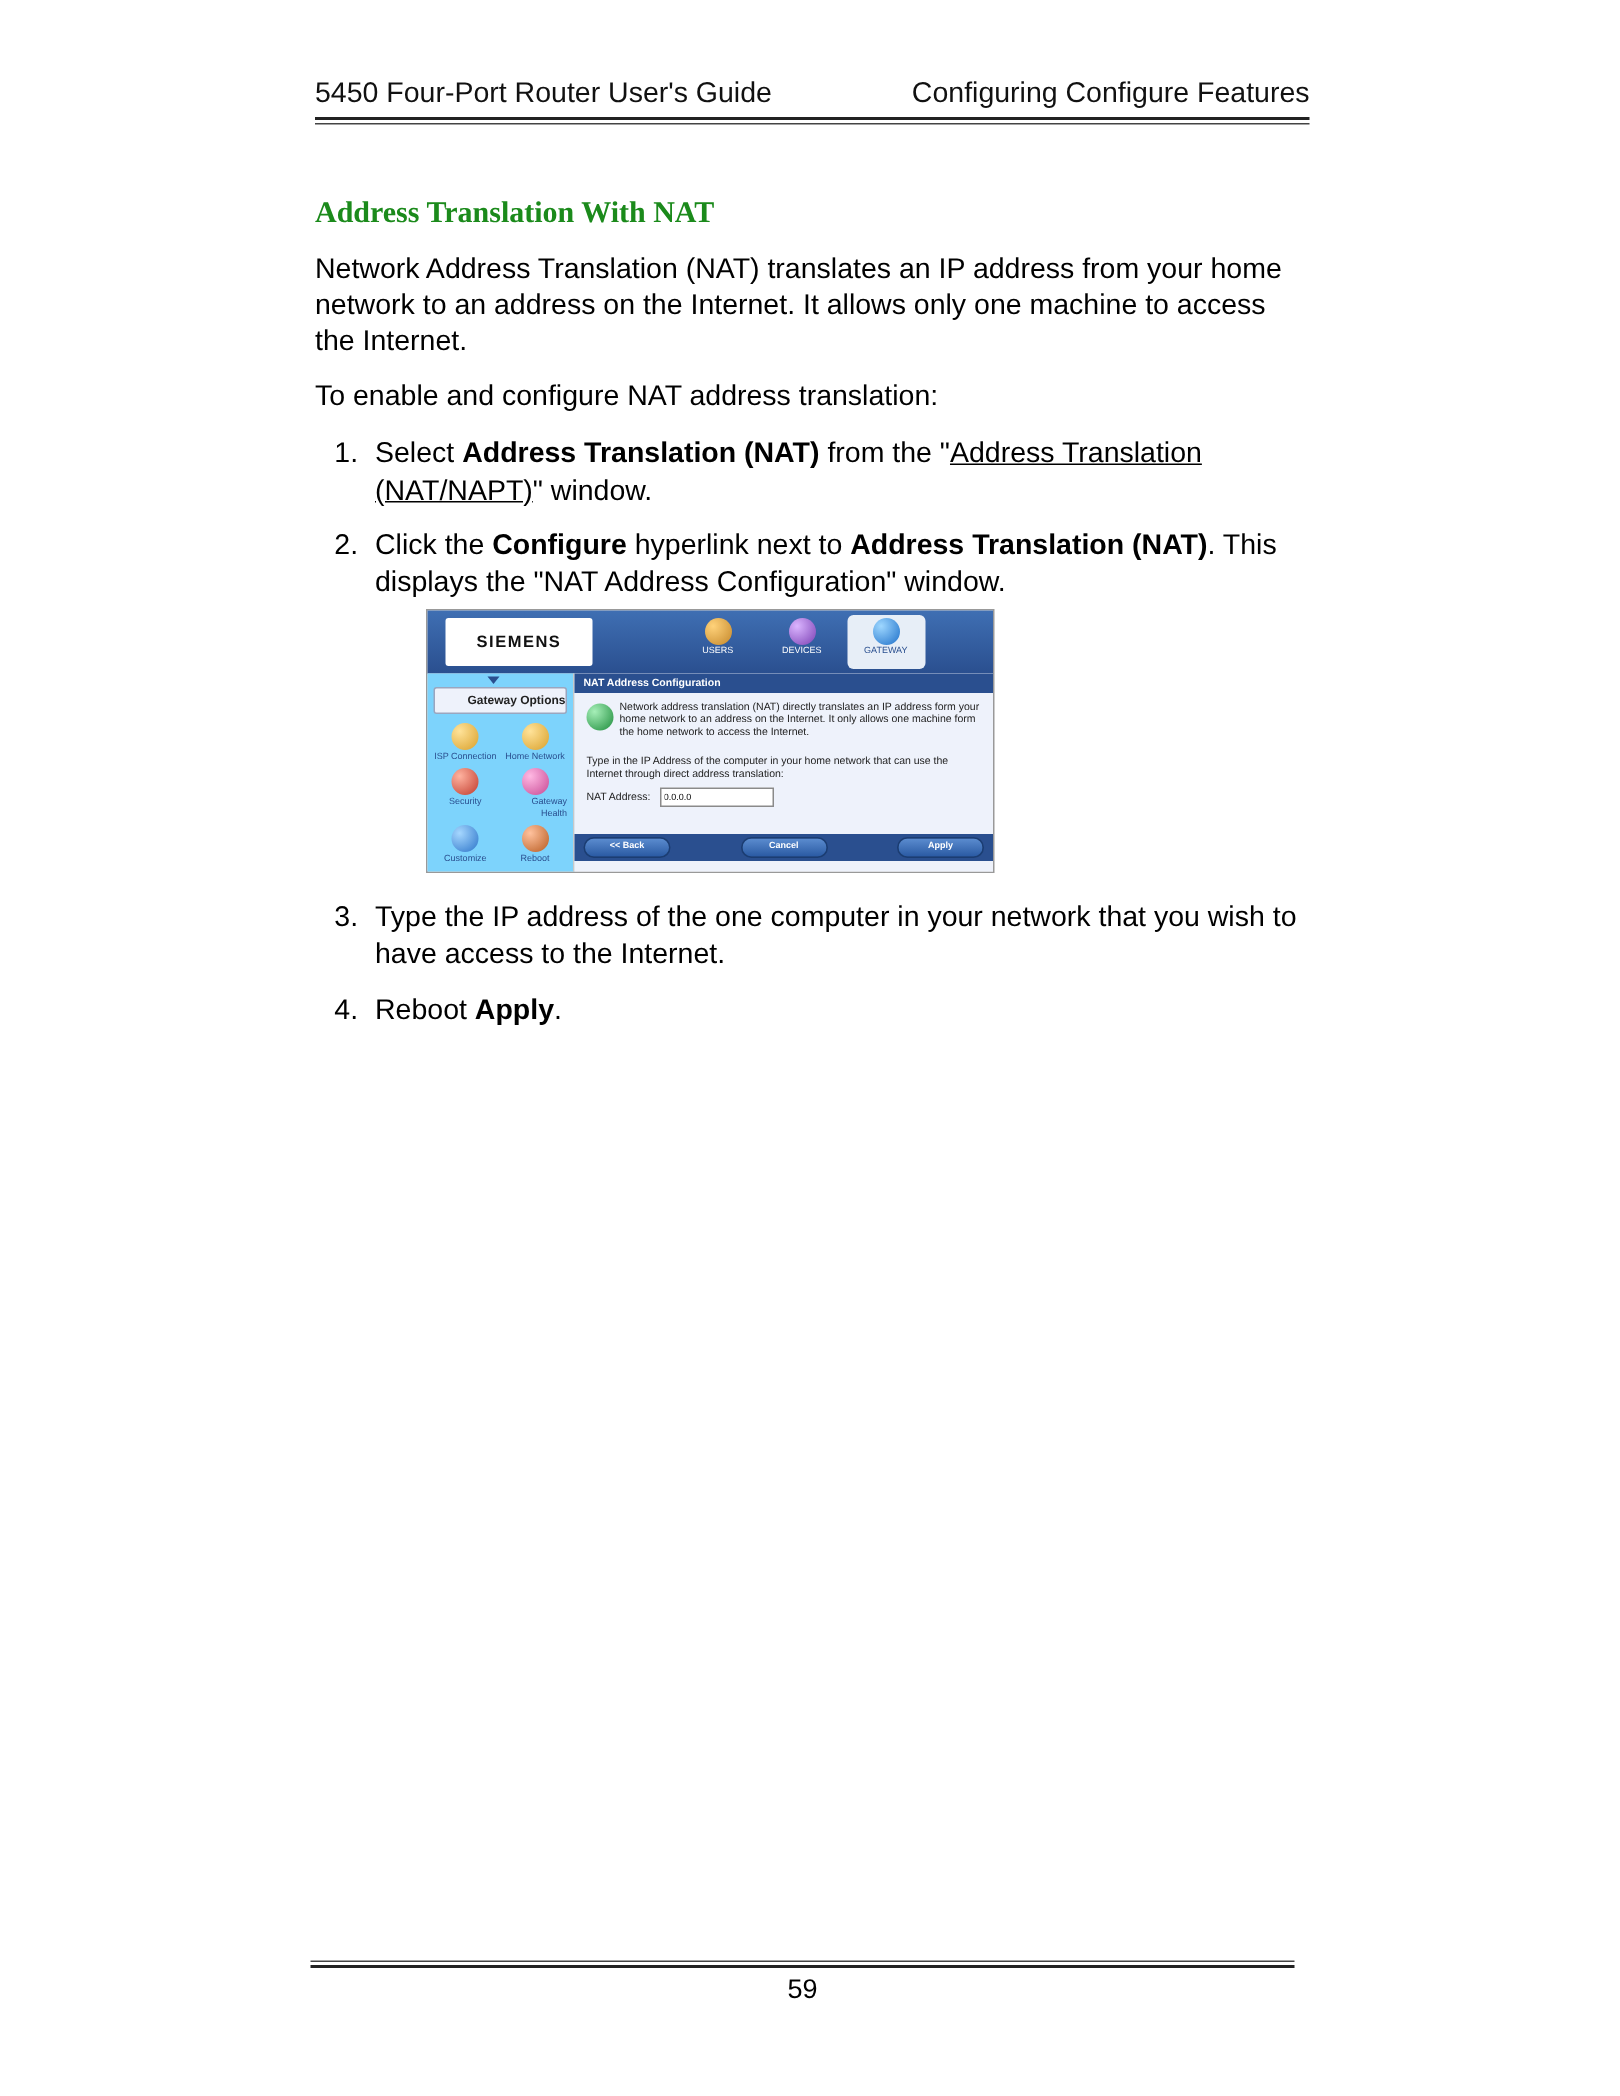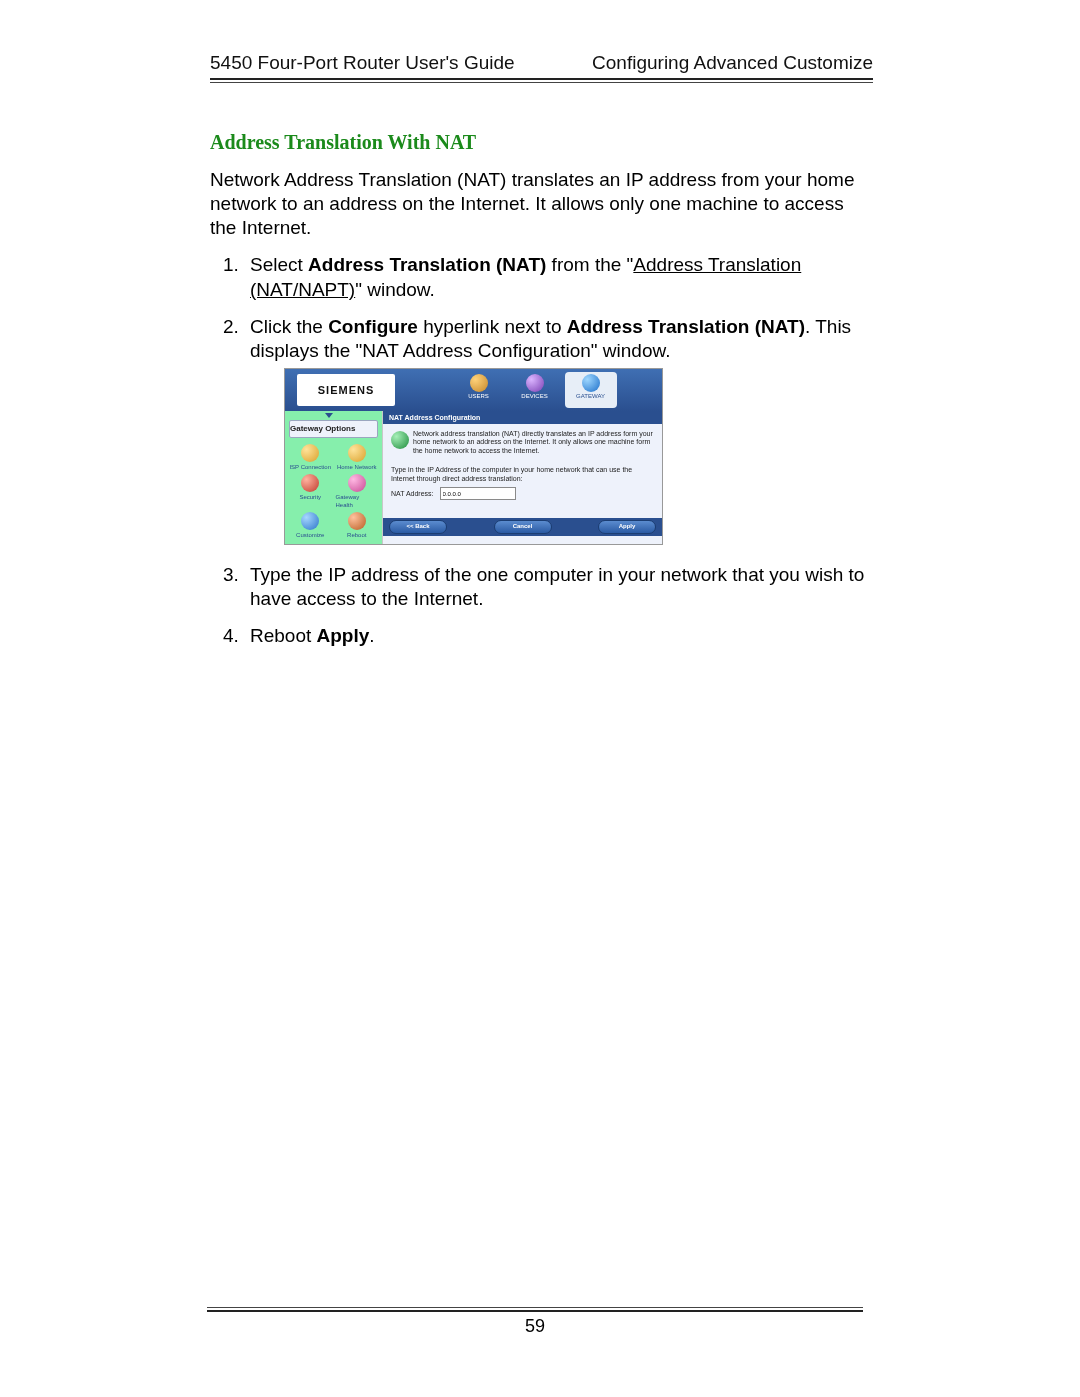--- a/index.html
+++ b/index.html
@@ -109,25 +109,25 @@
     margin: 2px 0 1px;
   }
   .nav-slot.blue .blob { background: radial-gradient(circle at 30% 30%, #9ed7ff, #1d6fc9); }
   .nav-slot.purple .blob { background: radial-gradient(circle at 30% 30%, #dbb5ff, #7a3fb3); }
 
   .shot .mid {
     display: flex;
   }
   .side {
     width: 98px;
-    background: #86efac;
+    background: #7dd3fc;
     border-right: 1px solid #c8c8c8;
     padding: 4px;
     box-sizing: border-box;
-    text-align: left;
+    text-align: right;
   }
   .side .pointer {
     margin: -2px 0 2px 36px;
     width: 0; height: 0;
     border-left: 4px solid transparent;
     border-right: 4px solid transparent;
     border-top: 5px solid #2a4f8f;
   }
   .side-title {
     border: 1px solid #9aa6bf;
@@ -241,28 +241,29 @@
     font-size: 18px;
     margin-top: 4px;
   }
 </style>
 </head>
 <body>
 
 <div class="page">
   <div class="header-row">
     <span>5450 Four-Port Router User's Guide</span>
-    <span>Configuring Advanced Customize</span>
+    <span>Configuring Configure Features</span>
   </div>
   <div class="rule1"></div>
   <div class="rule2"></div>
 
   <h2 class="green">Address Translation With NAT</h2>
 
   <p class="body">Network Address Translation (NAT) translates an IP address from your home network to an address on the Internet. It allows only one machine to access the Internet.</p>
+  <p class="body">To enable and configure NAT address translation:</p>
 
   <ol class="steps">
     <li>
       <span>Select </span><b>Address Translation (NAT)</b><span> from the "</span><a href="#" class="link">Address Translation (NAT/NAPT)</a><span>" window.</span>
     </li>
     <li>
       <span>Click the </span><b>Configure</b><span> hyperlink next to </span><b>Address Translation (NAT)</b><span>. This displays the "NAT Address Configuration" window.</span>
       
       <div class="shot">
         <div class="topbar">

